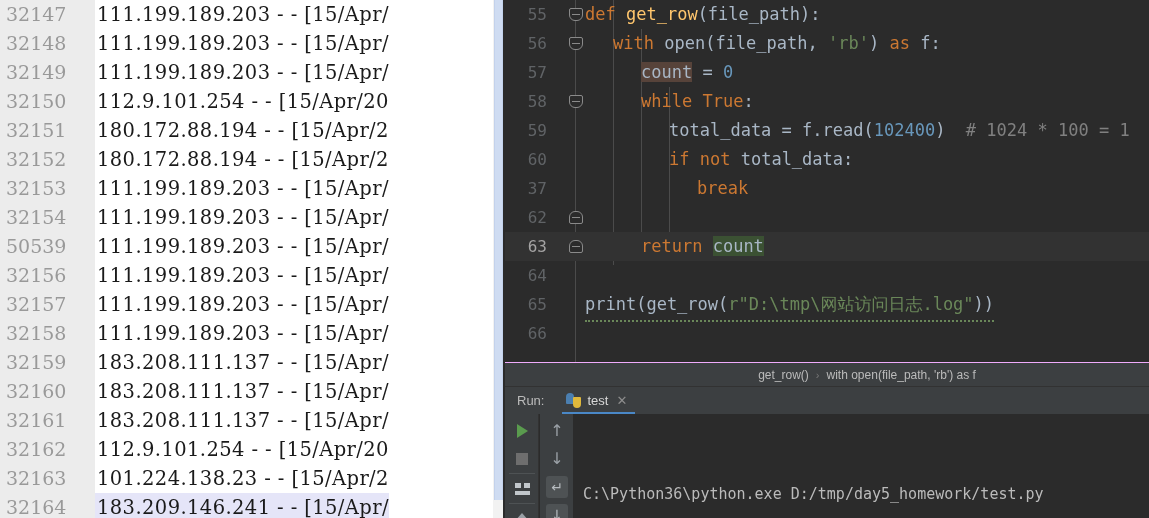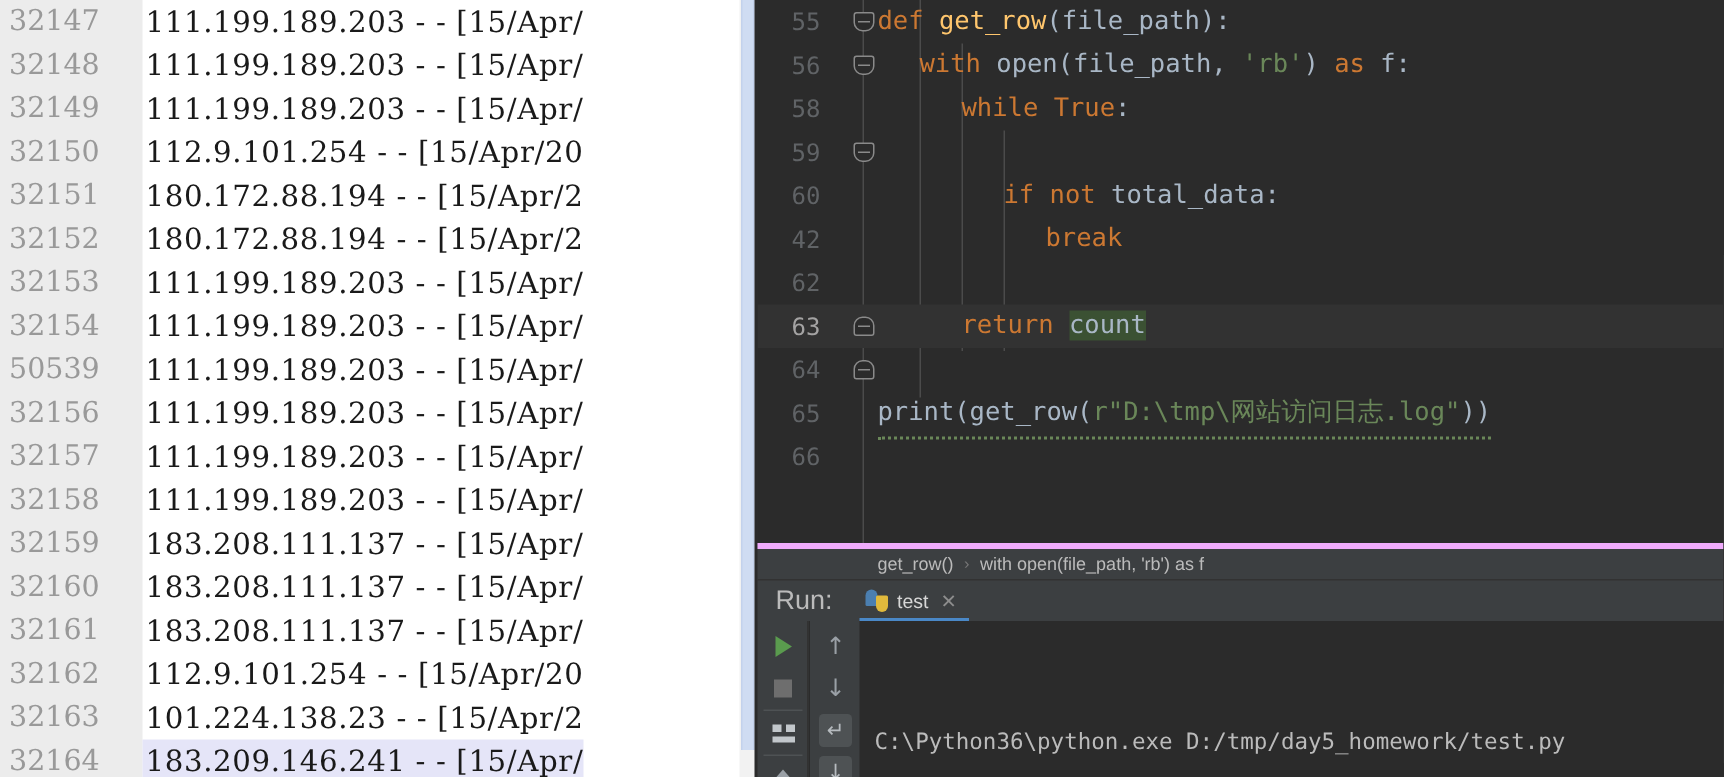--- a/index.html
+++ b/index.html
@@ -176,28 +176,29 @@
     border-bottom: 2px dotted #6a8759;
     padding-bottom: 1px;
   }
 
   
   #breadcrumb {
     position: absolute;
     left: 0; top: 362px;
     width: 644px; height: 24px;
     background: #3c3f41;
-    border-top: 4px solid #f0abfc;
+    border-top: 1px solid #f0abfc;
     display: flex;
     align-items: center;
     padding-left: 80px;
     font-family: "Liberation Sans", sans-serif;
     font-size: 12px;
     color: #bbbbbb;
     white-space: nowrap;
+    justify-content: center;
   }
   .crumb-sep {
     color: #777777;
     margin: 0 7px;
     font-size: 11px;
   }
 
   
   #run-header {
     position: absolute;
@@ -205,21 +206,21 @@
     width: 644px; height: 28px;
     background: #3c3f41;
     border-top: 1px solid #323232;
     display: flex;
     align-items: center;
   }
   #run-label {
     margin-left: 12px;
     color: #bbbbbb;
     font-family: "Liberation Sans", sans-serif;
-    font-size: 18px;
+    font-size: 13px;
     text-align: right;
   }
   #run-tab {
     position: relative;
     margin-left: 18px;
     height: 28px;
     display: flex;
     align-items: center;
     padding: 0 8px 0 4px;
   }
@@ -464,37 +465,42 @@
       <div class="code-row">
         <span class="code-ln">55</span>
         <span class="code-text"><span class="t-kw">def</span><span> </span><span class="t-fn">get_row</span><span class="t-plain">(file_path):</span></span>
       </div>
 
       <div class="code-row">
         <span class="code-ln">56</span>
         <span class="code-text" style="left:108px;"><span class="t-kw">with</span><span> </span><span class="t-plain">open</span><span class="t-plain">(file_path, </span><span class="t-str">'rb'</span><span class="t-plain">) </span><span class="t-kw">as</span><span class="t-plain"> f:</span></span>
       </div>
 
+      <div class="code-row">
+        <span class="code-ln">57</span>
+        <span class="code-text" style="left:136px;"><span class="t-plain hl-write">count</span><span class="t-plain"> = </span><span class="t-num">0</span></span>
+      </div>
 
       <div class="code-row">
         <span class="code-ln">58</span>
         <span class="code-text" style="left:136px;"><span class="t-kw">while</span><span> </span><span class="t-kw">True</span><span class="t-plain">:</span></span>
       </div>
 
       <div class="code-row">
         <span class="code-ln">59</span>
+        <span class="code-text" style="left:164px;"><span class="t-plain">total_data = f.read(</span><span class="t-num">102400</span><span class="t-plain">)</span><span>  </span><span class="t-com"># 1024 * 100 = 1</span></span>
       </div>
 
       <div class="code-row">
         <span class="code-ln">60</span>
         <span class="code-text" style="left:164px;"><span class="t-kw">if</span><span> </span><span class="t-kw">not</span><span class="t-plain"> total_data:</span></span>
       </div>
 
       <div class="code-row">
-        <span class="code-ln">42</span>
+        <span class="code-ln">37</span>
         <span class="code-text" style="left:192px;"><span class="t-kw">break</span></span>
       </div>
 
       <div class="code-row">
         <span class="code-ln">62</span>
       </div>
 
       <div class="code-row is-current">
         <span class="code-ln">63</span>
         <span class="code-text" style="left:136px;"><span class="t-kw">return</span><span> </span><span class="t-plain hl-read">count</span></span>

